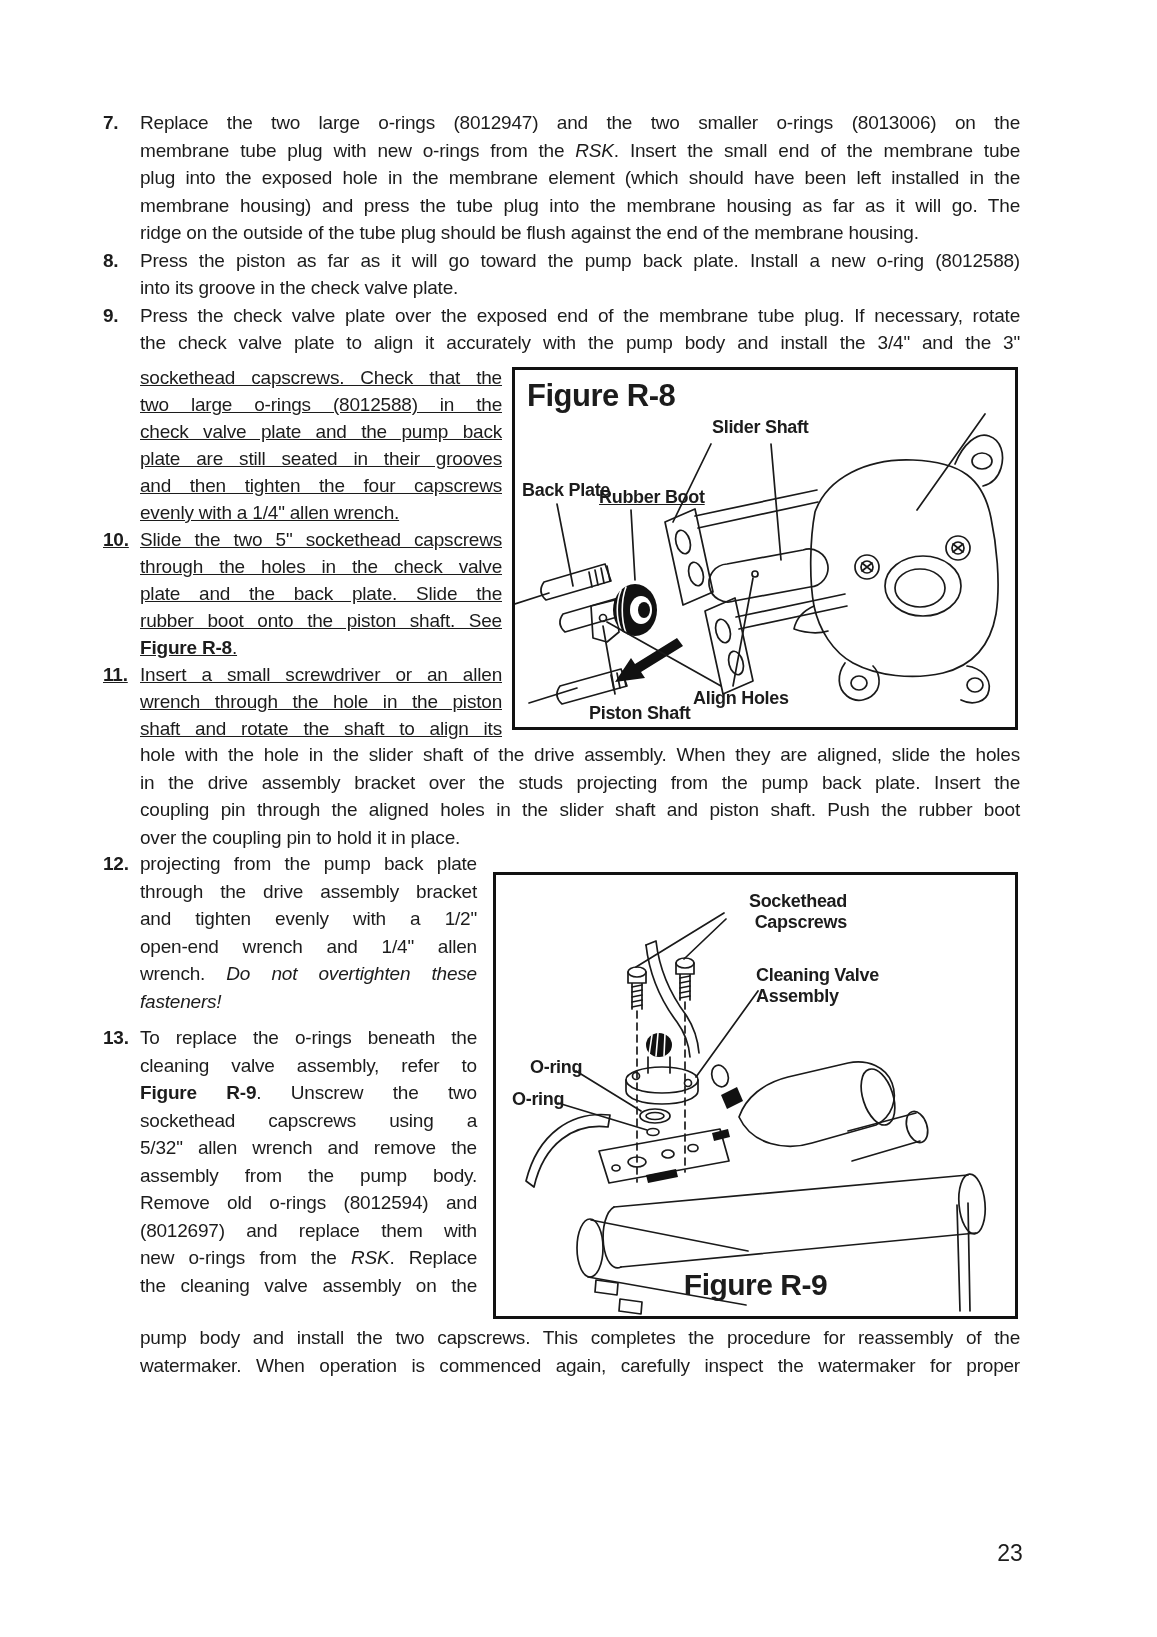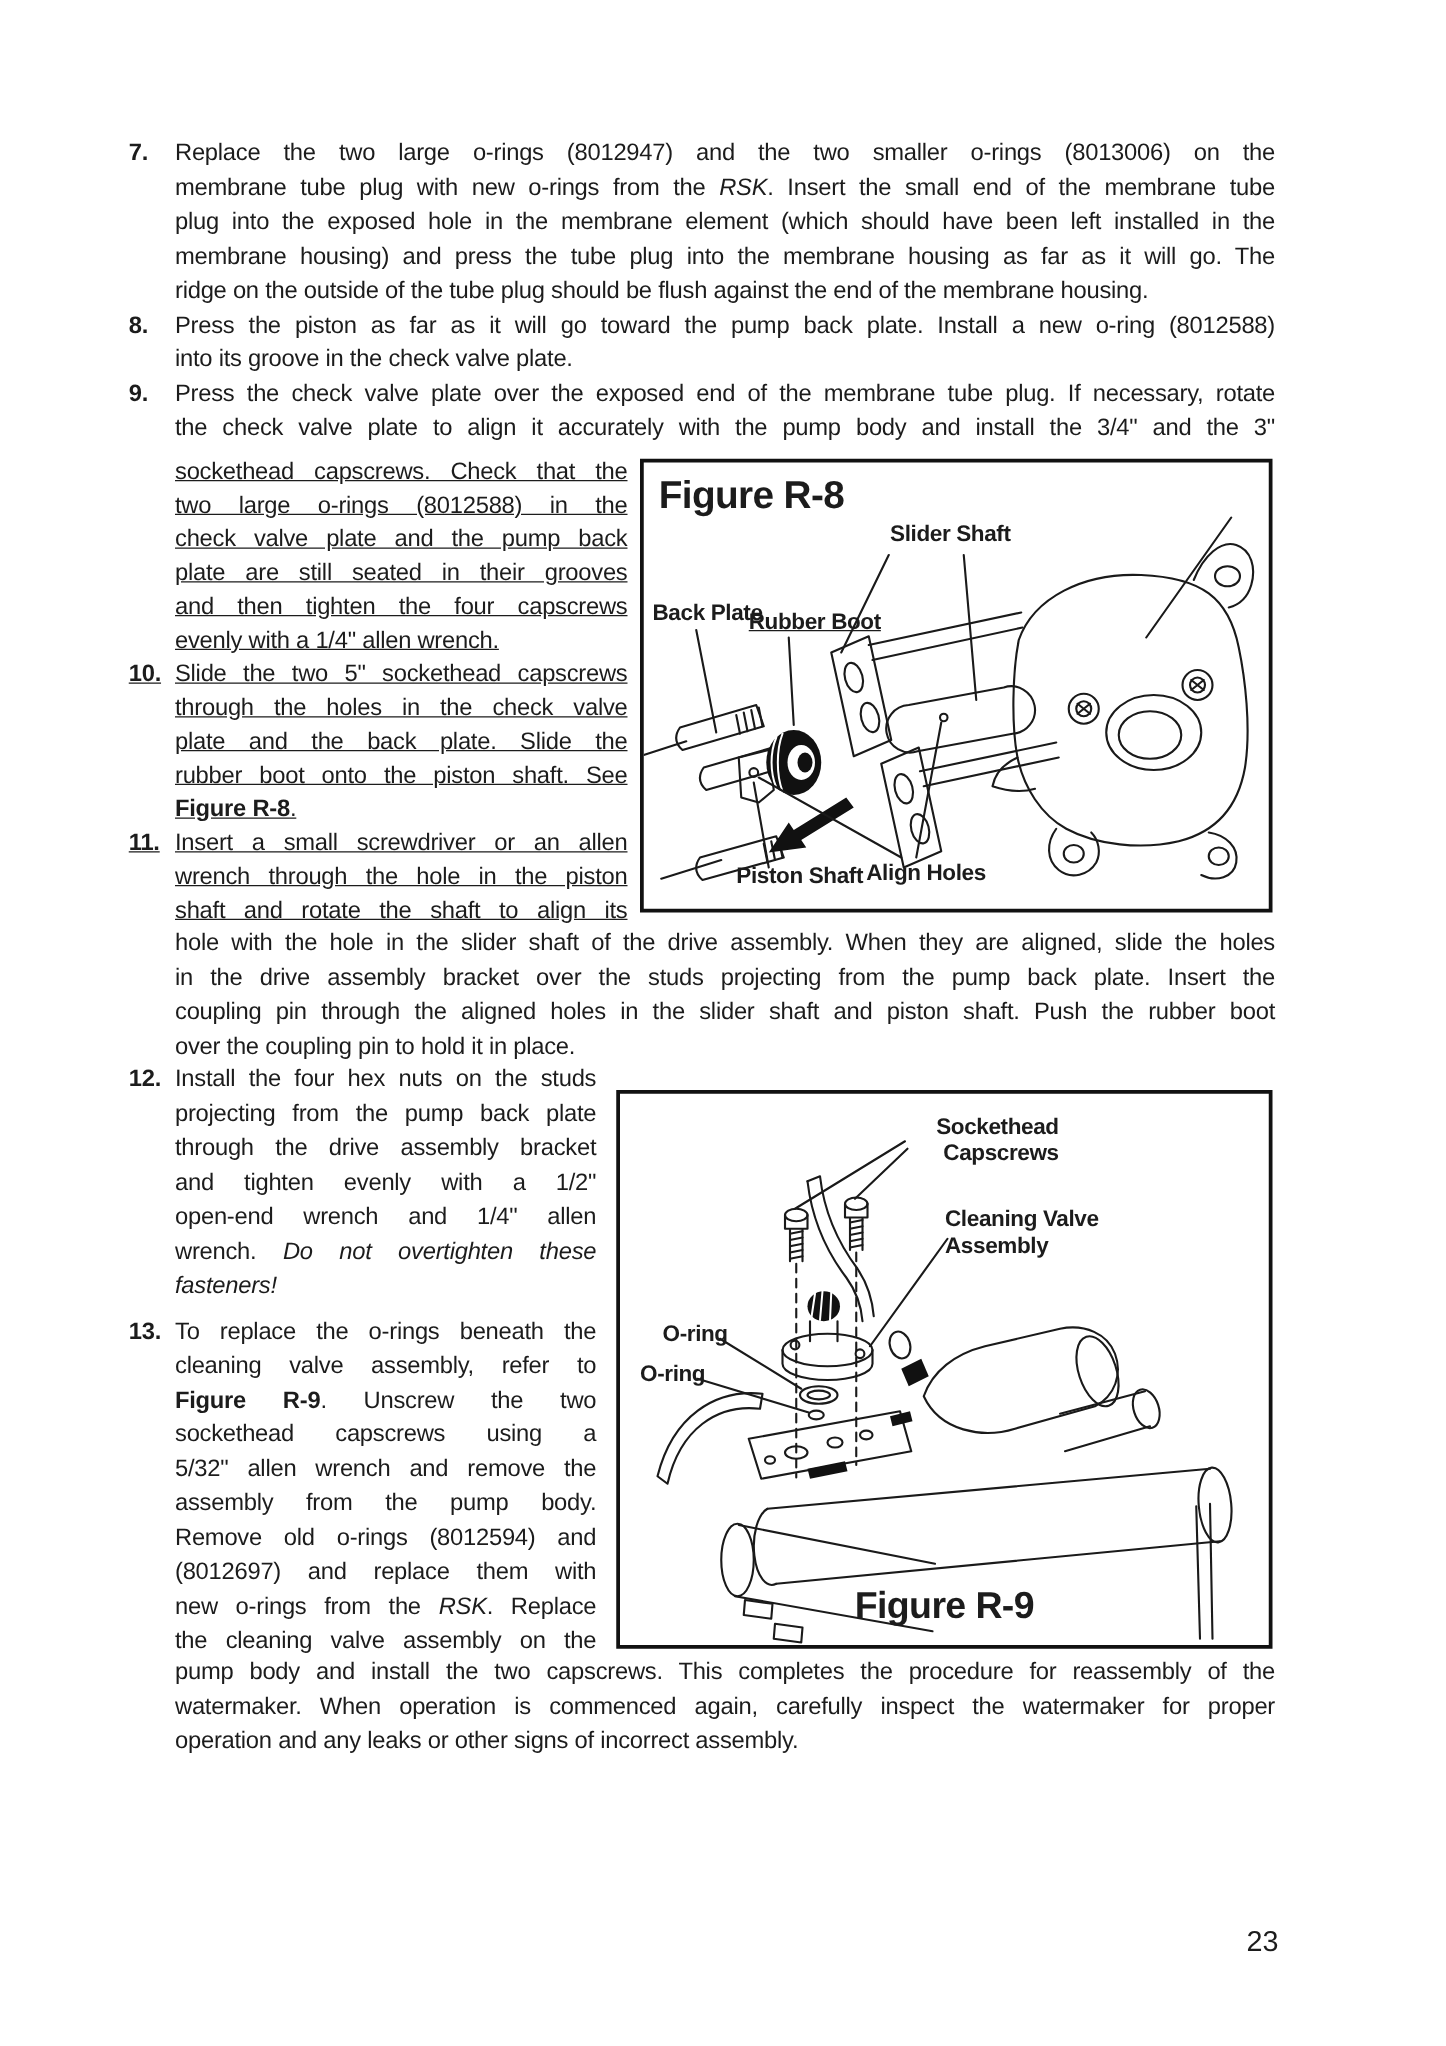--- a/index.html
+++ b/index.html
@@ -142,41 +142,40 @@
 
         <path d="M196,74 L158,152 M256,74 L266,190 M470,44 L402,140"></path>
         <path d="M42,134 L58,216 M116,140 L120,210"></path>
         <path d="M100,324 L88,256 M206,316 L92,252 M218,316 L238,208"></path>
       </g>
     </svg>
     <div class="fig-title" style="left:12px;top:8px;">Figure R-8</div>
     <div class="fig-label" style="left:197px;top:47px;">Slider Shaft</div>
     <div class="fig-label" style="left:7px;top:110px;">Back Plate</div>
     <div class="fig-label" style="left:84px;top:117px;text-decoration:underline;">Rubber Boot</div>
-    <div class="fig-label" style="left:74px;top:320px;text-align:right;">Piston Shaft</div>
+    <div class="fig-label" style="left:74px;top:333px;text-align:right;">Piston Shaft</div>
     <div class="fig-label" style="left:178px;top:318px;">Align Holes</div>
   </div>
 
   <div id="block-full2" class="text-block" style="left:103px;top:741px;width:917px;">
       <div class="item">
         <span class="num"></span>
         <div class="body">
           <div class="line j">hole with the hole in the slider shaft of the drive assembly. When they are aligned, slide the holes</div>
           <div class="line j">in the drive assembly bracket over the studs projecting from the pump back plate. Insert the</div>
           <div class="line j">coupling pin through the aligned holes in the slider shaft and piston shaft. Push the rubber boot</div>
           <div class="line">over the coupling pin to hold it in place.</div>
         </div>
       </div>
     </div>
 
   <div id="block-col2" class="text-block" style="left:103px;top:850px;width:374px;">
       <div class="item">
         <span class="num">12.</span>
         <div class="body">
-          <div class="line j">Install the four hex nuts on the studs</div>
           <div class="line j">projecting from the pump back plate</div>
           <div class="line j">through the drive assembly bracket</div>
           <div class="line j">and tighten evenly with a 1/2"</div>
           <div class="line j">open-end wrench and 1/4" allen</div>
           <div class="line j">wrench. <i>Do not overtighten these</i></div>
           <div class="line"><i>fasteners!</i></div>
         </div>
       </div>
       <div class="item space-before">
         <span class="num">13.</span>
@@ -261,20 +260,19 @@
     <div class="fig-label" style="left:16px;top:214px;">O-ring</div>
     <div class="fig-caption" style="top:393px;">Figure R-9</div>
   </div>
 
   <div id="block-full3" class="text-block" style="left:103px;top:1324px;width:917px;">
       <div class="item">
         <span class="num"></span>
         <div class="body">
           <div class="line j">pump body and install the two capscrews. This completes the procedure for reassembly of the</div>
           <div class="line j">watermaker. When operation is commenced again, carefully inspect the watermaker for proper</div>
-          <div class="line">operation and any leaks or other signs of incorrect assembly.</div>
         </div>
       </div>
     </div>
 
   <div class="page-num" style="left:988px;top:1540px;width:44px;text-align:center;">23</div>
 
 </div>
 
 </body></html>

